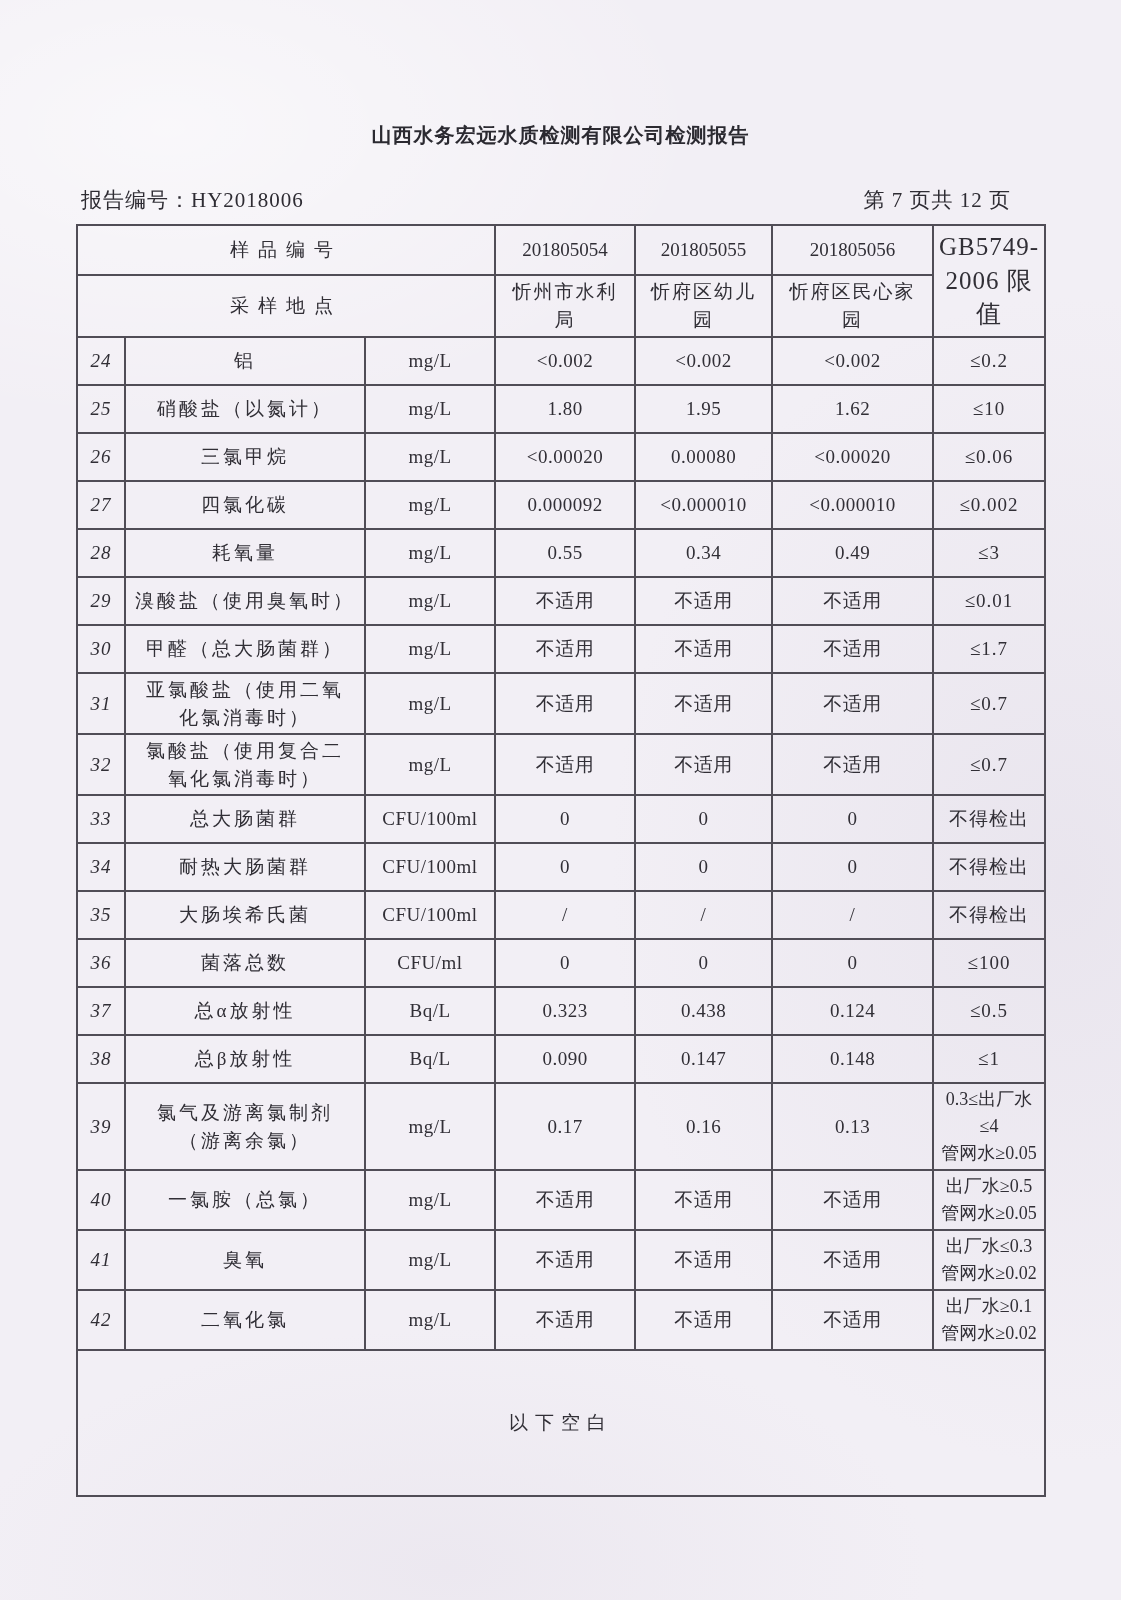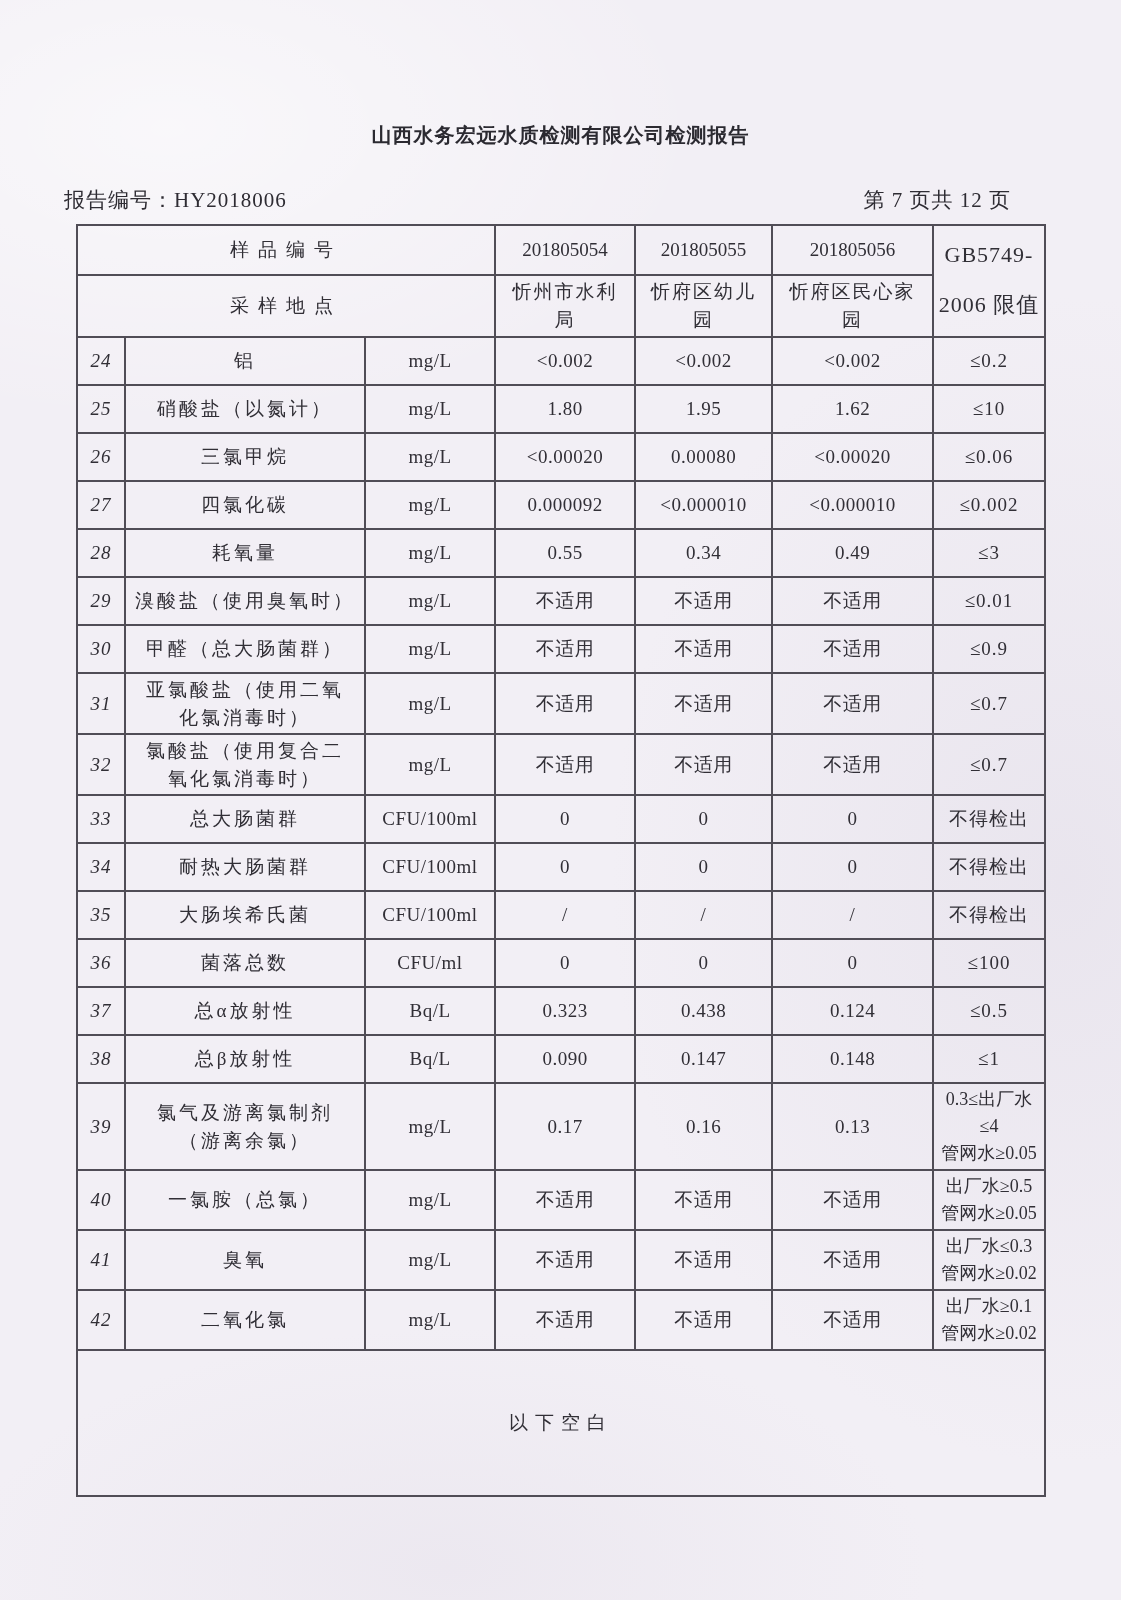--- a/index.html
+++ b/index.html
@@ -16,21 +16,21 @@
     color:#312f36;
   }
   .page{position:absolute;inset:0;}
   .title{
     position:absolute;top:122px;left:0;width:100%;
     margin:0;text-align:center;
     font-family:"Liberation Sans","DejaVu Sans",sans-serif;
     font-size:20px;font-weight:700;letter-spacing:1px;color:#2b2a31;
   }
   .meta{
-    position:absolute;top:186px;left:64px;right:110px;
+    position:absolute;top:186px;left:81px;right:110px;
     display:flex;justify-content:space-between;align-items:baseline;
     font-size:21px;color:#2e2c33;letter-spacing:1px;
   }
   table.report{
     position:absolute;left:76px;top:224px;
     width:968px;table-layout:fixed;
     border-collapse:collapse;
     background:transparent;
   }
   table.report th, table.report td{
@@ -41,21 +41,21 @@
     padding:2px 3px;
     overflow:hidden;
   }
   tr.hr1 th{height:44px;}
   tr.hr2 th{height:56px;}
   th.lbl{letter-spacing:9px;font-size:20px;}
   th.loc{line-height:1.45;white-space:pre-line;letter-spacing:2px;}
   th.limit-head div{
     height:100px;display:flex;flex-direction:column;
     justify-content:space-around;align-items:center;
-    font-size:22px;letter-spacing:1px;
+    font-size:25px;letter-spacing:1px;
   }
   tbody td{height:42px;}
   td.c-no{letter-spacing:1px;font-style:italic;}
   td.c-name{
     text-align:left;padding-left:13px;
     letter-spacing:3px;line-height:1.45;white-space:pre-line;
   }
   td.c-unit{letter-spacing:0.5px;}
   td.c-val{letter-spacing:0.5px;}
   td.c-limit{letter-spacing:1px;}
@@ -165,21 +165,21 @@
           <td class="c-val">不适用</td>
           <td class="c-limit">≤0.01</td>
         </tr>
         <tr>
           <td class="c-no">30</td>
           <td class="c-name">甲醛（总大肠菌群）</td>
           <td class="c-unit">mg/L</td>
           <td class="c-val">不适用</td>
           <td class="c-val">不适用</td>
           <td class="c-val">不适用</td>
-          <td class="c-limit">≤0.9</td>
+          <td class="c-limit">≤1.7</td>
         </tr>
         <tr>
           <td class="c-no">31</td>
           <td class="c-name">亚氯酸盐（使用二氧
 化氯消毒时）</td>
           <td class="c-unit">mg/L</td>
           <td class="c-val">不适用</td>
           <td class="c-val">不适用</td>
           <td class="c-val">不适用</td>
           <td class="c-limit">≤0.7</td>

